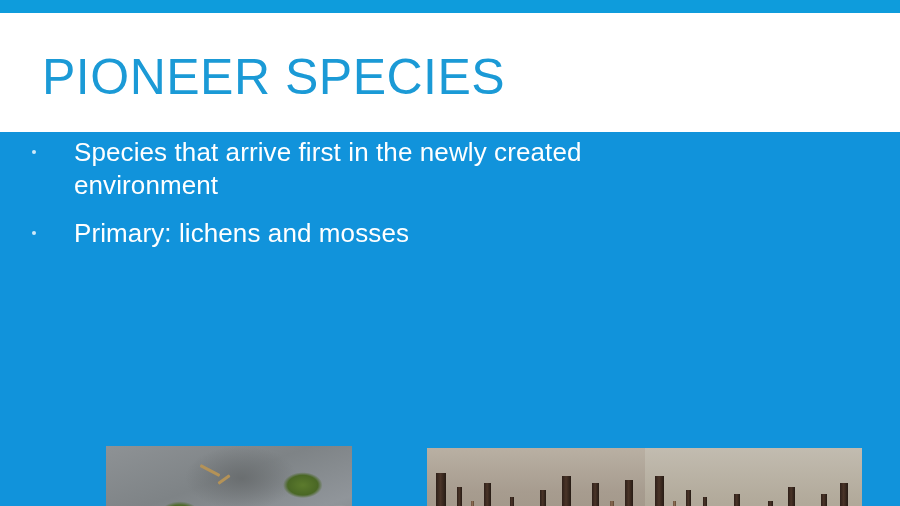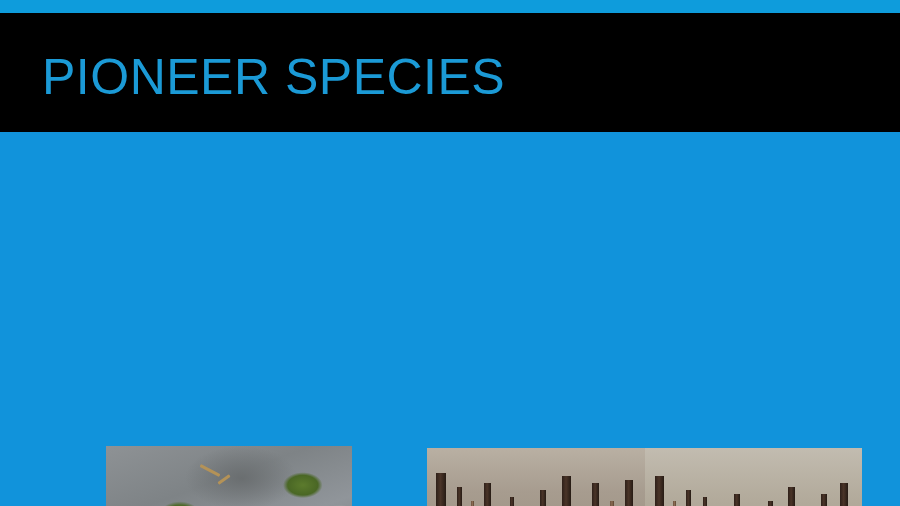--- a/index.html
+++ b/index.html
@@ -26,21 +26,21 @@
     height: 13px;
     background: #0e9cdc;
   }
 
   
   .title-band {
     position: absolute;
     left: 0; top: 13px;
     width: 900px;
     height: 119px;
-    background: #000000;
+    background: #ffffff;
   }
   .slide-title {
     position: absolute;
     left: 42px;
     top: 36px;
     font-family: "Liberation Sans", sans-serif;
     font-size: 50px;
     font-weight: 300;
     letter-spacing: 0.5px;
     color: #1b9ad6;
@@ -158,21 +158,29 @@
   <div class="top-bar"></div>
 
   <div class="title-band">
     <div class="slide-title">PIONEER SPECIES</div>
   </div>
 
   <div class="body-area">
 
     <div class="bullet-list">
 
-
+      <div class="bullet-item">
+        <span class="dot"></span>
+        <span class="bullet-text">Species that arrive first in the newly created environment</span>
+      </div>
+
+      <div class="bullet-item">
+        <span class="dot"></span>
+        <span class="bullet-text">Primary: lichens and mosses</span>
+      </div>
 
 
     </div>
 
     <div class="photo photo-rock" title="Green moss cushions and pale gray-white lichen growing on a gray rock surface">
       <span class="twig t1"></span>
       <span class="twig t2"></span>
 
     </div>
 

